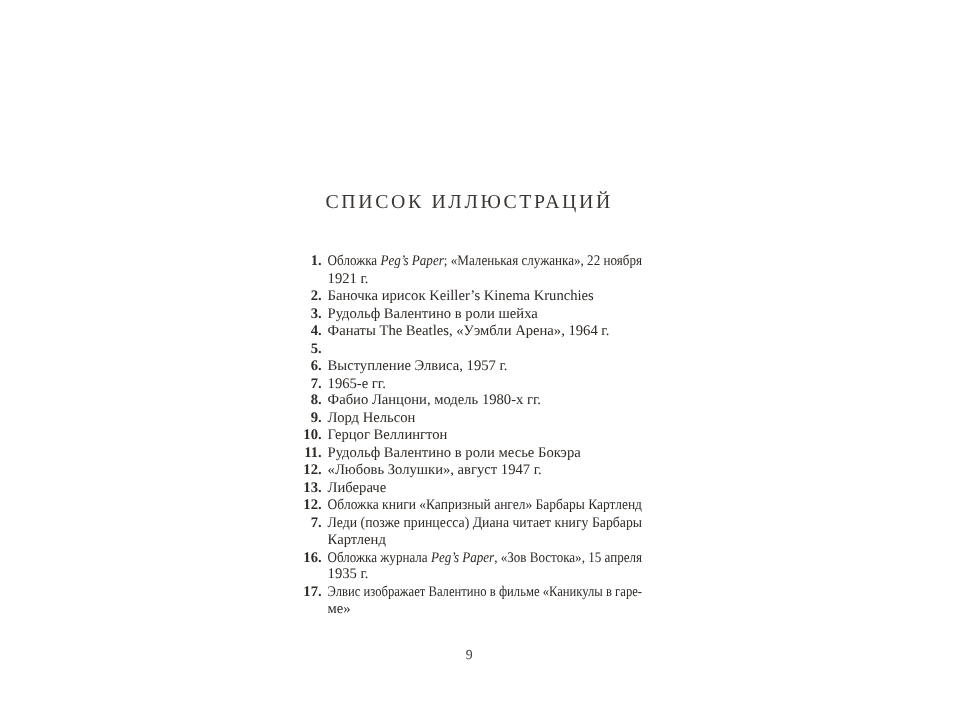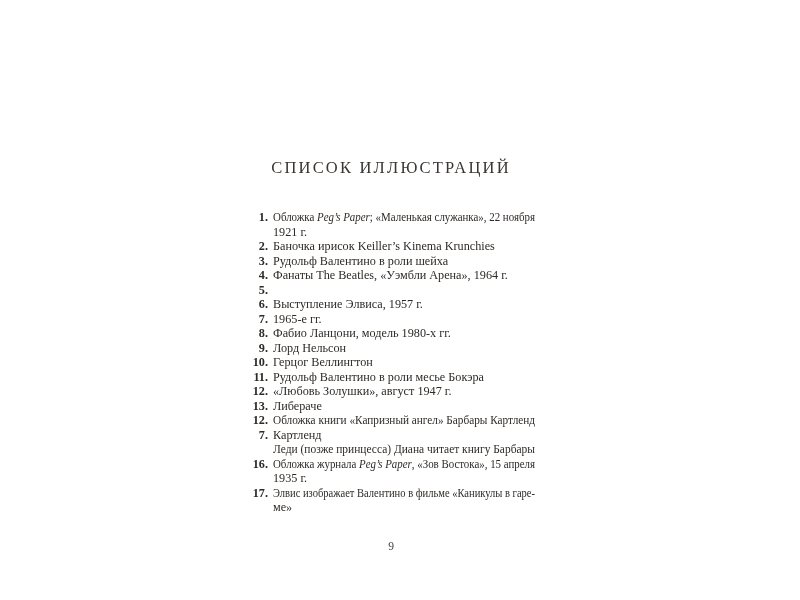--- a/index.html
+++ b/index.html
@@ -157,22 +157,22 @@
       </div>
       <div class="row">
         <div class="num">12.</div>
         <div class="txt">
           <div class="line"><span class="inner" style="transform: scaleX(0.923653);"><span>Обложка книги «Капризный ангел» Барбары Картленд</span></span></div>
         </div>
       </div>
       <div class="row">
         <div class="num">7.</div>
         <div class="txt">
+          <div class="line just"><span class="inner" style="transform: scaleX(0.940385);"><span>Леди (позже принцесса) Диана читает книгу Барбары</span></span></div>
           <div class="line"><span class="inner"><span>Картленд</span></span></div>
-          <div class="line just"><span class="inner" style="transform: scaleX(0.940385);"><span>Леди (позже принцесса) Диана читает книгу Барбары</span></span></div>
         </div>
       </div>
       <div class="row">
         <div class="num">16.</div>
         <div class="txt">
           <div class="line just"><span class="inner" style="transform: scaleX(0.893245);"><span>Обложка журнала </span><span class="it">Peg’s Paper</span><span>, «Зов Востока», 15 апреля</span></span></div>
           <div class="line"><span class="inner"><span>1935 г.</span></span></div>
         </div>
       </div>
       <div class="row">

